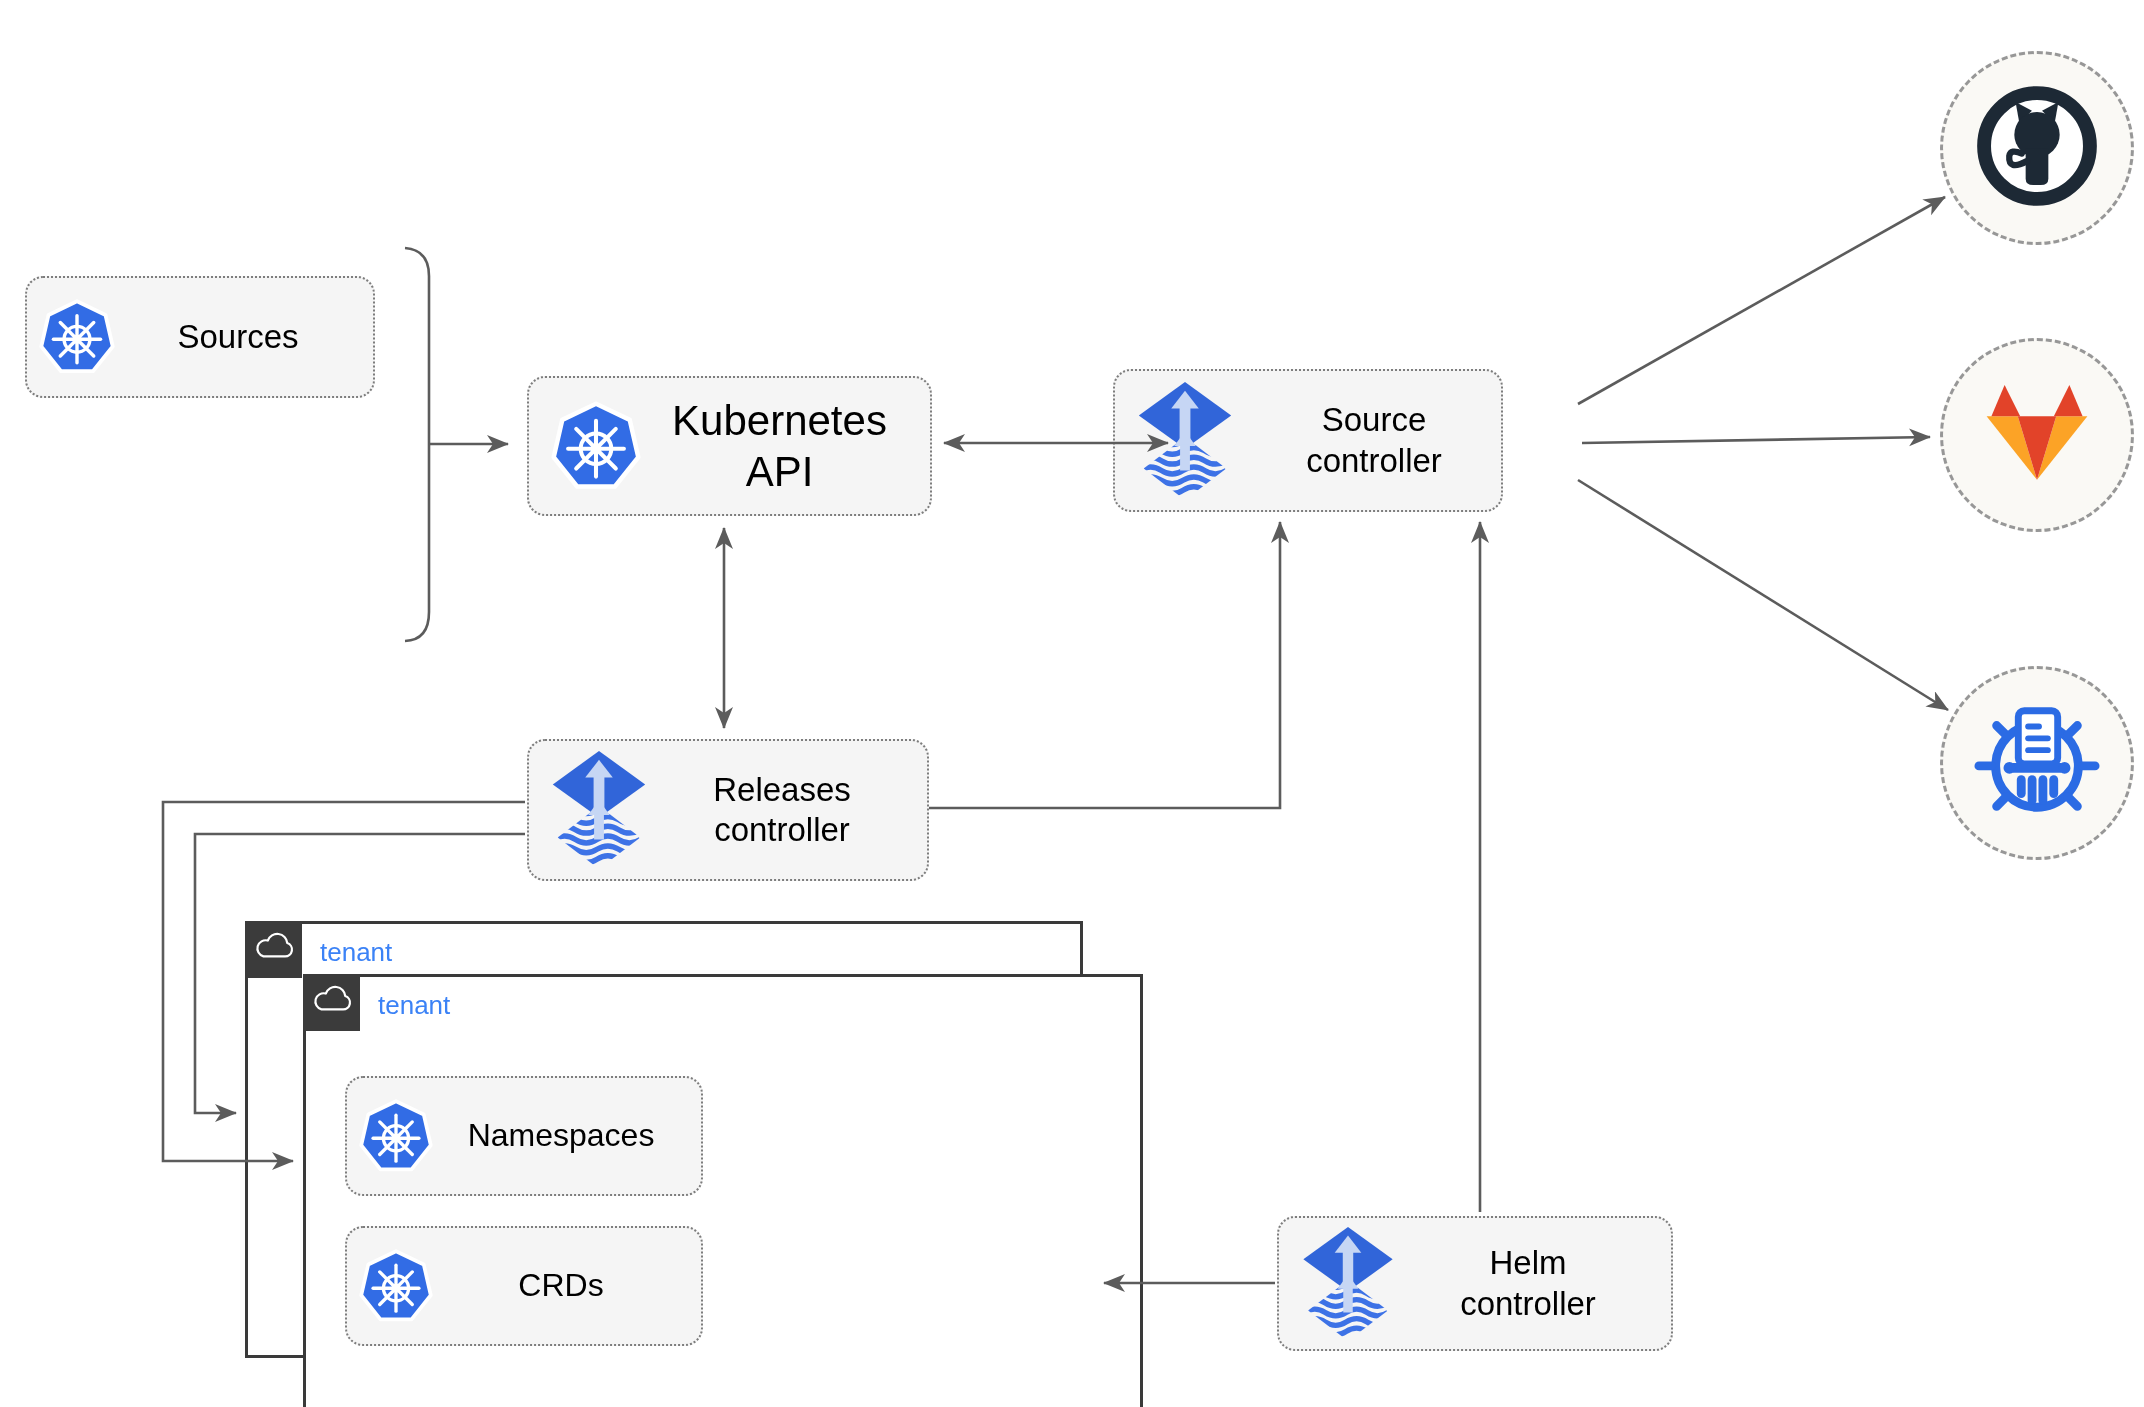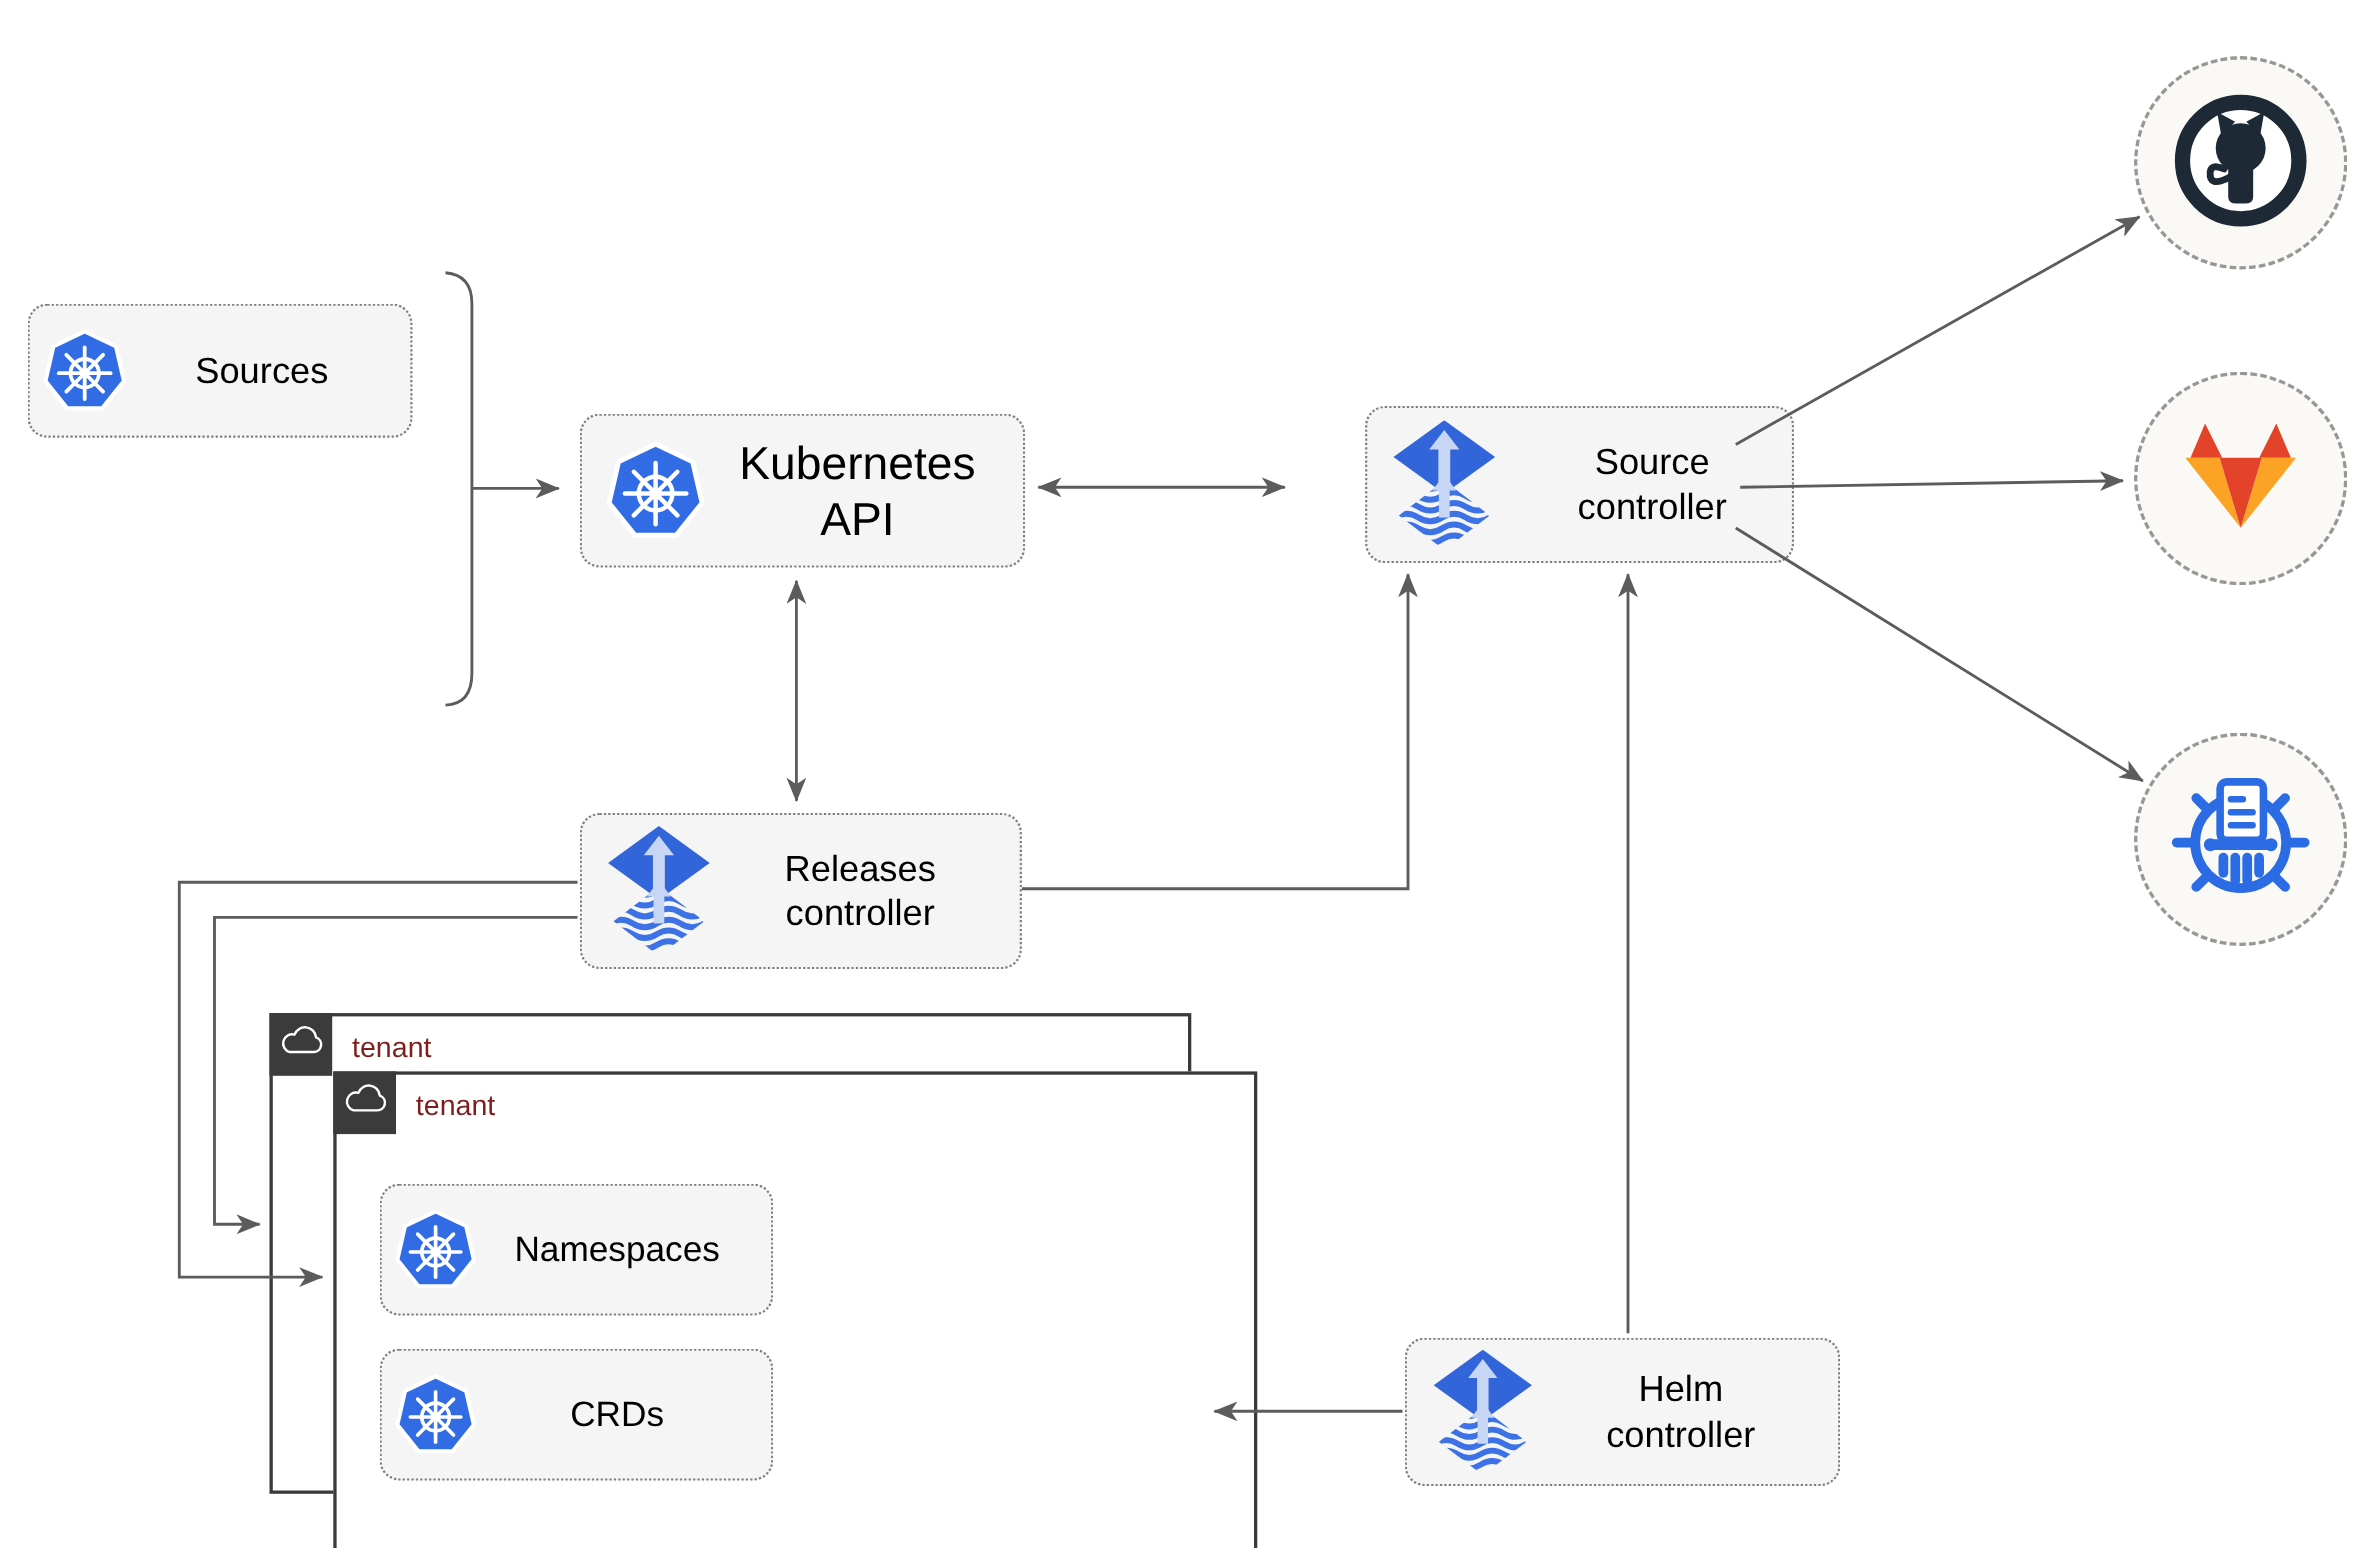--- a/index.html
+++ b/index.html
@@ -15,21 +15,21 @@
 
   
   .ext{position:absolute;width:194px;height:194px;border-radius:50%;box-sizing:border-box;
        background:#faf9f5;border:3px dashed #979797;
        display:flex;align-items:center;justify-content:center;}
 
   
   .tenant{position:absolute;box-sizing:border-box;background:#ffffff;border:3px solid #3a3a3a;}
   .tenant .tag{position:absolute;top:-3px;left:-3px;width:57px;height:57px;background:#3b3b3b;
                display:flex;align-items:center;justify-content:center;}
-  .tenant .tname{position:absolute;left:72px;top:13px;font-size:26px;color:#7f1d1d;}
+  .tenant .tname{position:absolute;left:72px;top:13px;font-size:26px;color:#3b82f6;}
 
   svg.wires{position:absolute;left:0;top:0;z-index:40;pointer-events:none;}
   .tenant-inner{z-index:20;}
   .tenant-outer{z-index:10;}
   .inbox{z-index:25;}
 </style>
 </head>
 <body>
 
 <div class="canvas">
@@ -147,21 +147,21 @@
 
   <div class="node" style="left:527px;top:340px;width:405px;height:140px;">
     <span class="icon" style="margin-left:10px">
       <svg width="90" height="90">
           <use href="#k8s"></use>
         </svg>
       </span>
     <span class="lbl" style="font-size:42px">Kubernetes API</span>
   </div>
 
-  <div class="node" style="left:1241px;top:333px;width:390px;height:143px;gap:24px;">
+  <div class="node" style="left:1113px;top:333px;width:390px;height:143px;gap:24px;">
     <span class="icon" style="margin-left:8px">
       <svg width="100" height="118">
           <use href="#flux"></use>
         </svg>
       </span>
     <span class="lbl">Source
 controller</span>
   </div>
 
   <div class="node" style="left:527px;top:703px;width:402px;height:142px;">

